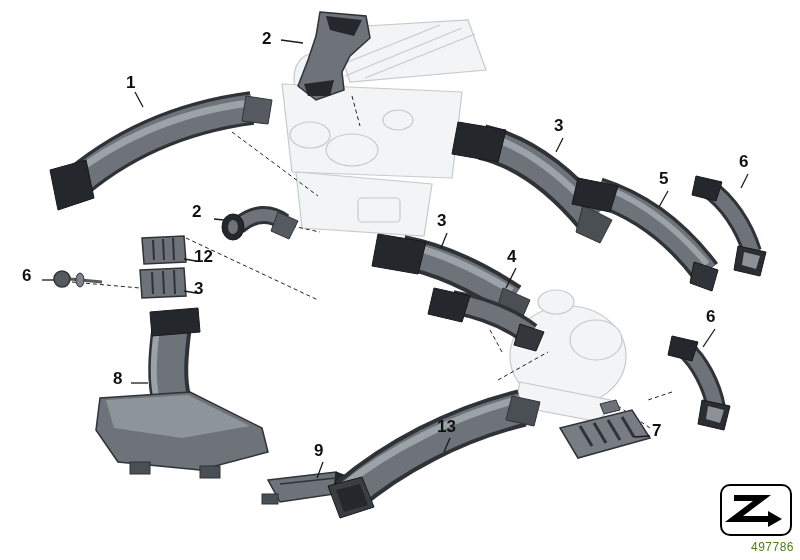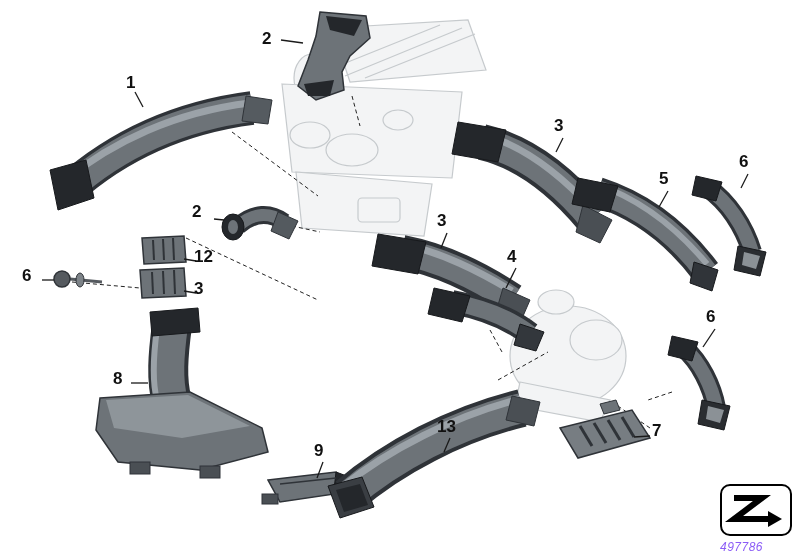--- a/index.html
+++ b/index.html
@@ -1,22 +1,22 @@
 <!DOCTYPE html>
 <html><head>
 <meta charset="utf-8">
 <style>
   html,body{margin:0;padding:0;background:#fff;}
   #stage{position:relative;width:800px;height:560px;background:#ffffff;overflow:hidden;
          font-family:"Liberation Sans",sans-serif;}
   #art{position:absolute;left:0;top:0;}
   .callout{position:absolute;font-weight:bold;font-size:17px;color:#111;line-height:1;
            cursor:pointer;user-select:none;}
-  #doc-number{position:absolute;left:720px;top:540px;width:74px;text-align:left;
-              font-size:12px;color:#8b5cf6;letter-spacing:.5px;font-style:italic;}
+  #doc-number{position:absolute;left:720px;top:540px;width:74px;text-align:right;
+              font-size:12px;color:#4d7c0f;letter-spacing:.5px;}
   #brand-logo{position:absolute;left:720px;top:484px;width:72px;height:52px;
               border:2.5px solid #000;border-radius:10px;background:#fff;box-sizing:border-box;}
 </style>
 </head>
 <body>
 
 <div id="stage">
 
   <svg id="art" width="800" height="560" viewBox="0 0 800 560">
 

